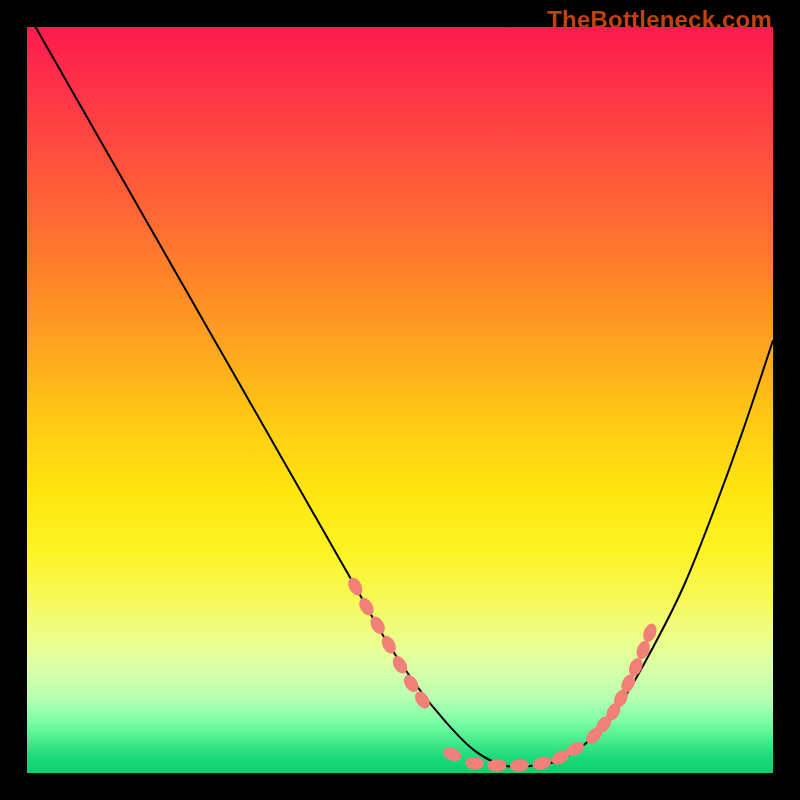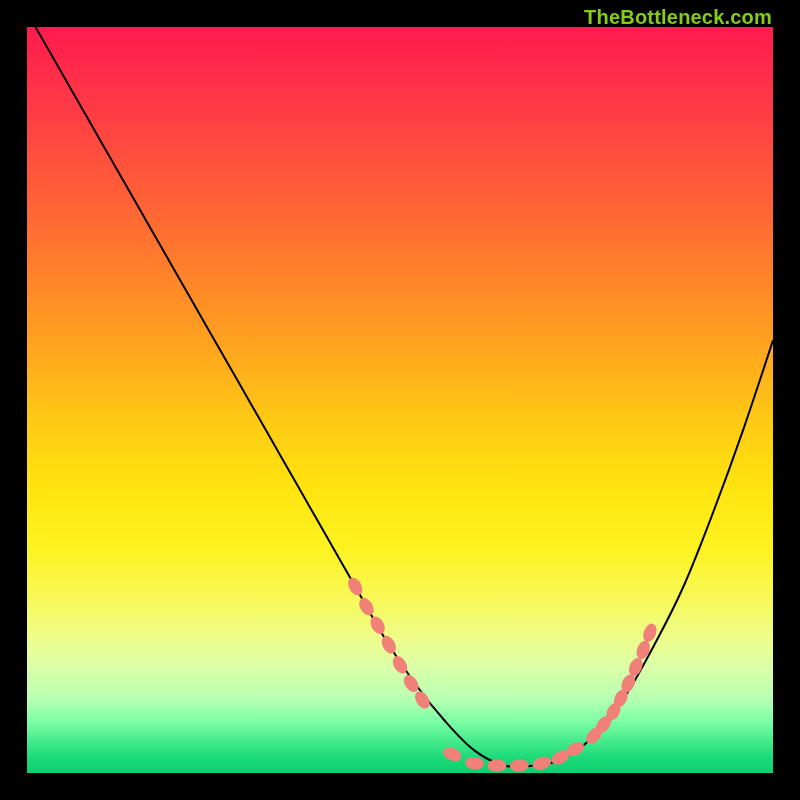--- a/index.html
+++ b/index.html
@@ -50,22 +50,22 @@
   .curve-svg {
     position: absolute;
     inset: 0;
     width: 100%;
     height: 100%;
   }
   .attribution {
     position: absolute;
     top: 6px;
     right: 28px;
-    color: #84cc16;
-    font-size: 20px;
+    color: #c2410c;
+    font-size: 24px;
     font-weight: 600;
     letter-spacing: 0.2px;
     text-align: right;
   }
 </style>
 </head>
 <body>
 
 <div class="frame">
   <div class="attribution">TheBottleneck.com</div>

